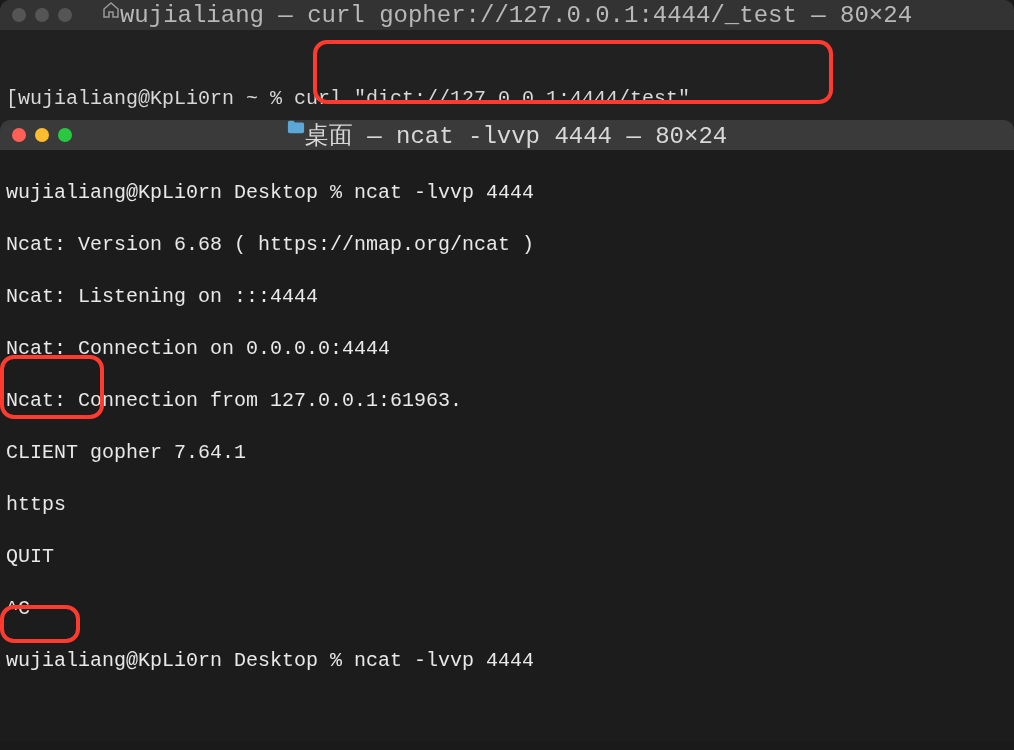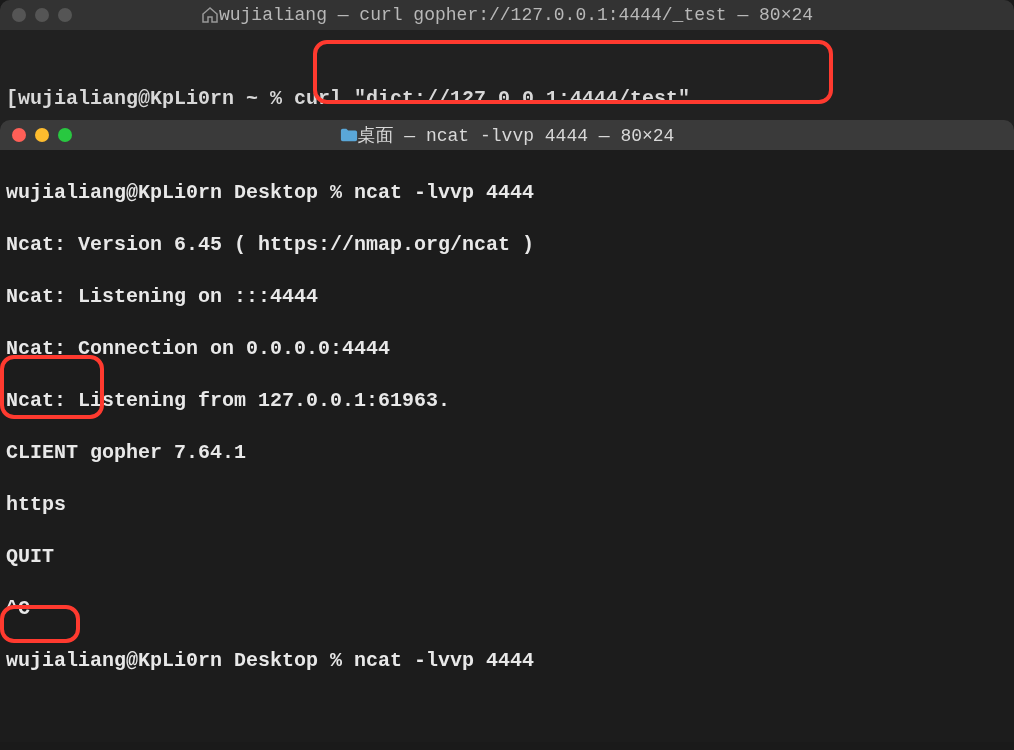--- a/index.html
+++ b/index.html
@@ -70,24 +70,23 @@
 
     .tl-close { background: #ff5f57; }
     .tl-min { background: #febc2e; }
     .tl-max { background: #28c840; }
 
     .tl-inactive { background: #555555; }
 
     .title-content {
       flex: 1;
       display: flex;
-      align-items: center;
       justify-content: center;
       color: #b8b8b8;
-      font-size: 18px;
+      font-size: 24px;
     }
 
     .window-2 .title-content {
       color: #d8d8d8;
     }
 
     .title-icon {
       width: 18px;
       height: 16px;
       display: inline-flex;
@@ -109,21 +108,20 @@
       color: #d8d8d8;
     }
 
     .window-2 .terminal-body {
       background: #1c1c1c;
     }
 
     .term-line {
       display: block;
       white-space: pre;
-      font-weight: bold;
     }
 
     .highlight-box {
       position: absolute;
       border: 4px solid #ff3a2f;
       border-radius: 14px;
       pointer-events: none;
     }
 
     .hl-commands {
@@ -184,24 +182,24 @@
       <span class="title-icon">
         <svg width="20" height="16" viewBox="0 0 20 16">
             <path d="M1 3 Q1 1 3 1 L7 1 L9 3 L17 3 Q19 3 19 5 L19 13 Q19 15 17 15 L3 15 Q1 15 1 13 Z" fill="#5aa7d8"></path>
           </svg>
       </span>
       <span>桌面 — ncat -lvvp 4444 — 80×24</span>
     </div>
   </div>
   <div class="terminal-body">
 <span class="term-line">wujialiang@KpLi0rn Desktop % ncat -lvvp 4444</span>
-<span class="term-line">Ncat: Version 6.45 ( https://nmap.org/ncat )</span>
+<span class="term-line">Ncat: Version 6.68 ( https://nmap.org/ncat )</span>
 <span class="term-line">Ncat: Listening on :::4444</span>
 <span class="term-line">Ncat: Connection on 0.0.0.0:4444</span>
-<span class="term-line">Ncat: Listening from 127.0.0.1:61963.</span>
+<span class="term-line">Ncat: Connection from 127.0.0.1:61963.</span>
 <span class="term-line">CLIENT gopher 7.64.1</span>
 <span class="term-line">https</span>
 <span class="term-line">QUIT</span>
 <span class="term-line">^C</span>
 <span class="term-line">wujialiang@KpLi0rn Desktop % ncat -lvvp 4444</span>
 
 
 
 
 

